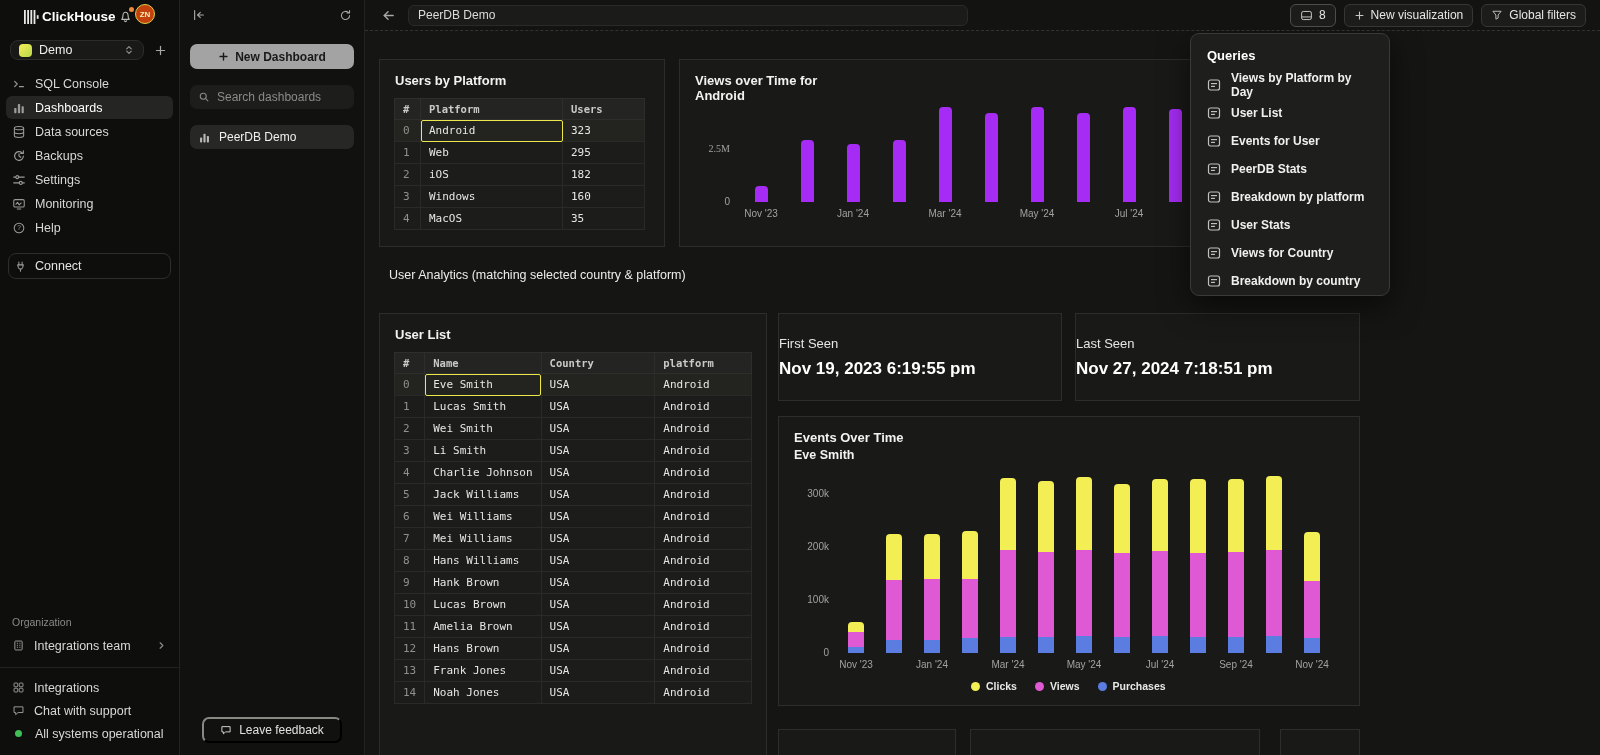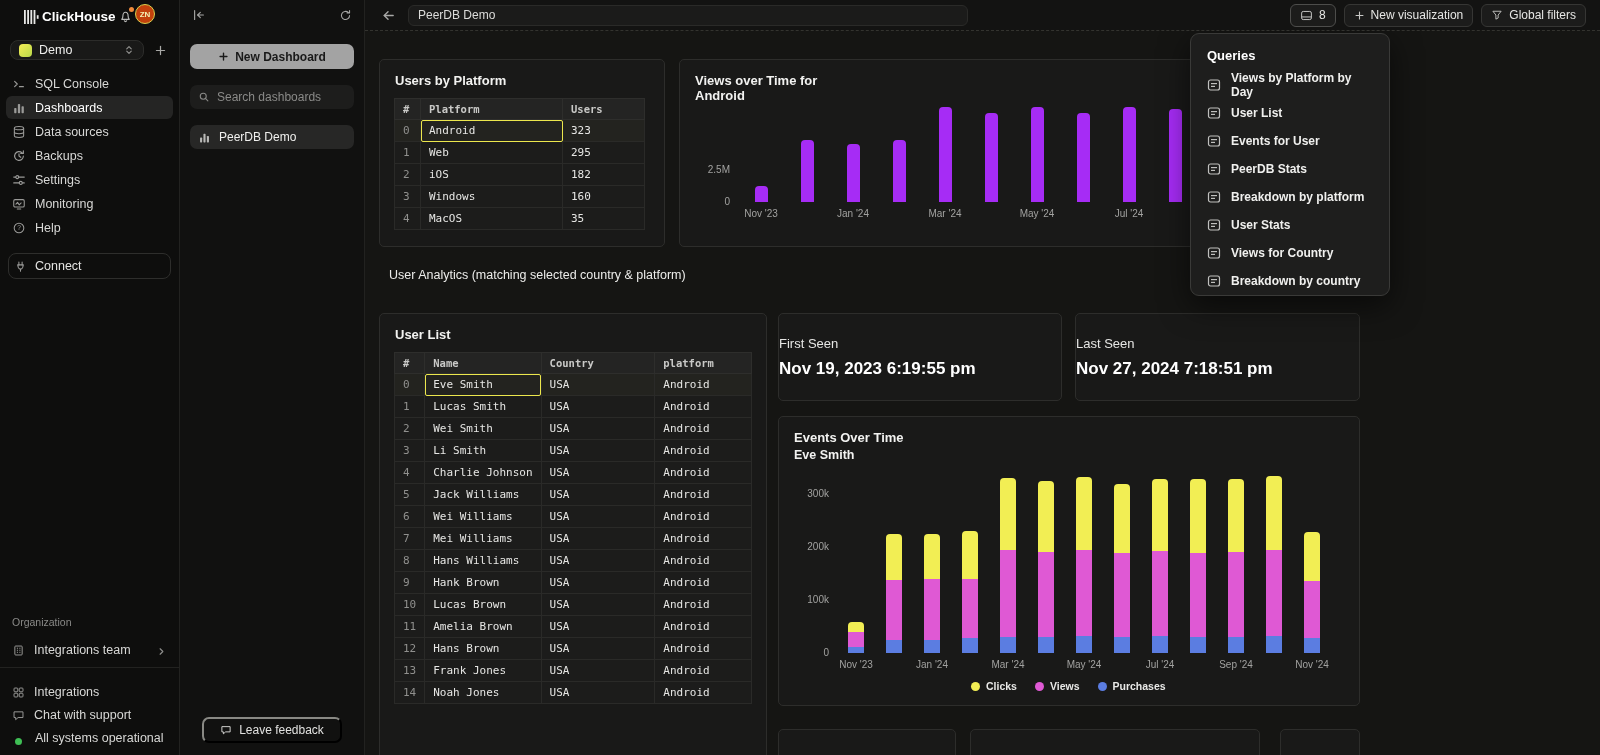--- a/index.html
+++ b/index.html
@@ -20,21 +20,21 @@
   .ws-icon{width:13px;height:13px;border-radius:4px;background:linear-gradient(135deg,#f5ee56,#b9d84a)}
   .updown{margin-left:auto;color:#8f8f8d}
   .icon-btn{background:none;border:none;color:#a8a8a6;cursor:pointer;display:flex;align-items:center;justify-content:center;padding:2px;font-family:inherit}
   nav{display:flex;flex-direction:column;gap:1px;padding:2px 6px}
   .nav-item{display:flex;align-items:center;gap:9px;height:23px;padding:0 6px;border-radius:6px;font-size:12.5px;color:#d8d8d6;cursor:pointer}
   .nav-item .nico{color:#9a9a98}
   .nav-item.active{background:#252524;color:#fff}
   .connect{margin:12px 8px 0;display:flex;align-items:center;gap:8px;border:1px solid #2e2e2c;border-radius:8px;height:26px;padding:0 5px;font-size:12.5px;color:#e4e4e2;cursor:pointer}
   .connect .nico{color:#9a9a98}
   .org-label{margin-top:auto;padding:0 12px 6px;font-size:10.5px;color:#8a8a88}
-  .sb-item{display:flex;align-items:flex-end;gap:9px;height:23px;padding:0 12px;font-size:12.5px;color:#d8d8d6;cursor:pointer}
+  .sb-item{display:flex;align-items:center;gap:9px;height:23px;padding:0 12px;font-size:12.5px;color:#d8d8d6;cursor:pointer}
   .sb-item .nico{color:#9a9a98}
   .sb-item .chev{margin-left:auto;color:#8f8f8d}
   .sb-divider{border-top:1px solid #222220;margin:10px 0 8px}
   .status-dot{width:7px;height:7px;border-radius:50%;background:#3fbf55;margin:0 4px 0 3px}
 
   
   .dashpanel{width:185px;min-width:185px;background:#111110;border-right:1px solid #222220;display:flex;flex-direction:column;padding:0 10px 12px}
   .dp-top{display:flex;justify-content:space-between;align-items:center;height:30px}
   .new-dash{display:flex;align-items:center;justify-content:center;gap:6px;background:#a3a3a3;border:none;border-radius:7px;height:25px;margin-top:14px;font-size:12px;font-weight:bold;color:#191919;cursor:pointer;font-family:inherit}
   .search{display:flex;align-items:center;gap:7px;background:#1d1d1c;border-radius:7px;height:24px;margin-top:16px;padding:0 8px;color:#8a8a88}
@@ -47,21 +47,21 @@
   
   .main{flex:1;display:flex;flex-direction:column;min-width:0;background:#131312}
   .topbar{height:30px;display:flex;align-items:center;gap:10px;padding:0 14px}
   .title-input{width:560px;height:21px;background:#1b1b1a;border:1px solid #2a2a28;border-radius:6px;color:#dcdcda;font-size:12px;padding:0 9px;font-family:inherit;outline:none}
   .tb-right{margin-left:auto;display:flex;gap:8px;align-items:center}
   .tb-btn{display:flex;align-items:center;gap:6px;background:#1c1c1b;border:1px solid #363634;border-radius:6px;height:23px;padding:0 9px;color:#e6e6e4;font-size:12px;cursor:pointer;font-family:inherit}
   .tb-btn .nico{color:#c8c8c6}
   .tb-btn.active{border-color:#4d4d4b}
   .canvas{position:relative;flex:1;background:#151513;border-top:1px dashed #33332f;overflow:hidden}
 
-  .panel{position:absolute;background:#191918;border:1px solid #2d2d2b;border-radius:5px;overflow:hidden}
+  .panel{position:absolute;background:#191918;border:1px solid #2d2d2b;border-radius:0;overflow:hidden}
   .p-title{font-size:13px;font-weight:bold;color:#f2f2f0;padding:13px 15px 0}
   .p-sub{font-size:12.5px;font-weight:bold;color:#f2f2f0;padding:3px 15px 0}
   .p-users{left:14px;top:28px;width:286px;height:188px}
   .p-views{left:314px;top:28px;width:706px;height:188px}
   .p-views .p-title{max-width:165px}
   .note{position:absolute;left:24px;top:237px;font-size:12.5px;color:#ececea}
   .p-userlist{left:14px;top:282px;width:388px;height:473px}
   .stat{display:flex;flex-direction:column;align-items:flex-start;justify-content:center;gap:8px}
   .p-first{left:413px;top:282px;width:284px;height:88px}
   .p-last{left:710px;top:282px;width:285px;height:88px}
@@ -377,21 +377,21 @@
             </tbody>
           </table>
       </div>
 
       <div class="panel p-views">
         <div class="p-title">Views over Time for Android</div>
         <div class="chartbox chart0">
           <div class="chart-row">
             <div class="yaxis">
                 <div class="ytick" style="bottom: -5px;">0</div>
-                <div class="ytick" style="bottom: 27px;">2.5M</div>
+                <div class="ytick" style="bottom: 48px; font-family: Liberation Serif, serif;">2.5M</div>
               </div>
             <div class="plot">
                 <div class="slot">
                   <div class="bar" style="height: 15.5616px; background: rgb(166, 44, 245);"></div>
                   <div class="xtick">Nov '23</div>
                 </div>
                 <div class="slot">
                   <div class="bar" style="height: 62.2466px; background: rgb(166, 44, 245);"></div>
                   <div class="xtick"></div>
                 </div>

